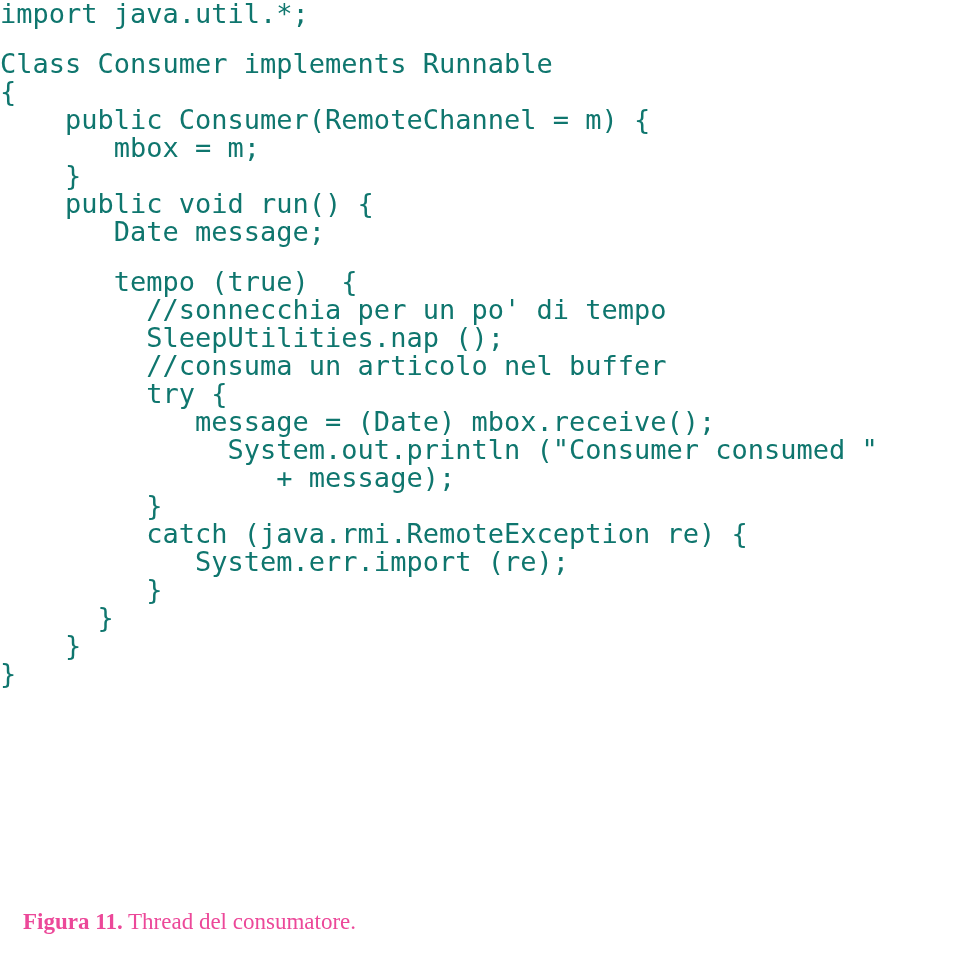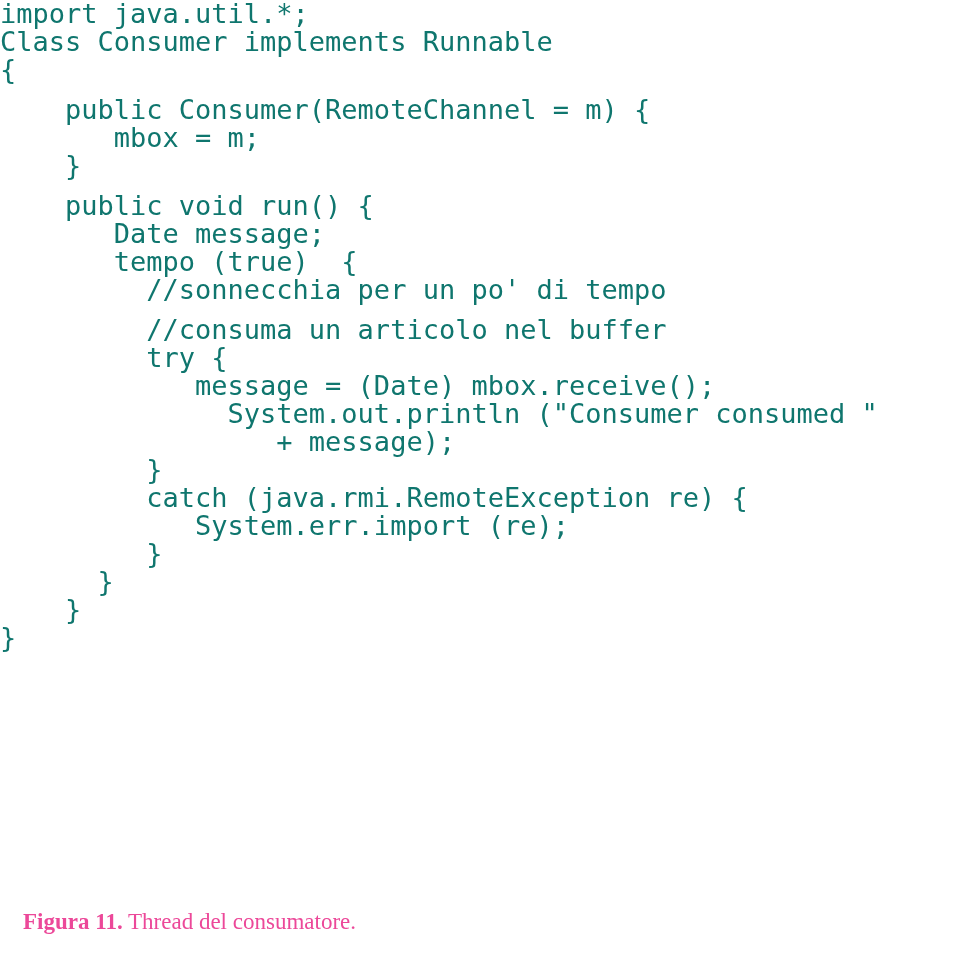--- a/index.html
+++ b/index.html
@@ -30,22 +30,22 @@
   }
   .code-line {
     font-family: "DejaVu Sans Mono", monospace;
     font-size: 27px;
     line-height: 28px;
     letter-spacing: 0px;
     white-space: pre;
     color: #0f766e;
     height: 28px;
   }
-  .code-line.gap-sm { margin-top: 12px; }
-  .code-line.gap-md { }
+  .code-line.gap-sm { }
+  .code-line.gap-md { margin-top: 22px; }
   .caption {
     position: absolute;
     left: 0;
     bottom: 8px;
     font-family: "Liberation Serif", serif;
     font-size: 23px;
     color: #ec4899;
     white-space: pre;
   }
   .caption .cap-strong {
@@ -61,20 +61,21 @@
       <div class="code-line">import java.util.*;</div>
       <div class="code-line gap-md">Class Consumer implements Runnable</div>
       <div class="code-line">{</div>
       <div class="code-line gap-sm">    public Consumer(RemoteChannel = m) {</div>
       <div class="code-line">       mbox = m;</div>
       <div class="code-line">    }</div>
       <div class="code-line gap-sm">    public void run() {</div>
       <div class="code-line">       Date message;</div>
       <div class="code-line gap-md">       tempo (true)  {</div>
       <div class="code-line">         //sonnecchia per un po' di tempo</div>
+      <div class="code-line">         SleepUtilities.nap ();</div>
       <div class="code-line gap-sm">         //consuma un articolo nel buffer</div>
       <div class="code-line">         try {</div>
       <div class="code-line">            message = (Date) mbox.receive();</div>
       <div class="code-line">              System.out.println ("Consumer consumed "</div>
       <div class="code-line">                 + message);</div>
       <div class="code-line">         }</div>
       <div class="code-line">         catch (java.rmi.RemoteException re) {</div>
       <div class="code-line">            System.err.import (re);</div>
       <div class="code-line">         }</div>
       <div class="code-line">      }</div>

